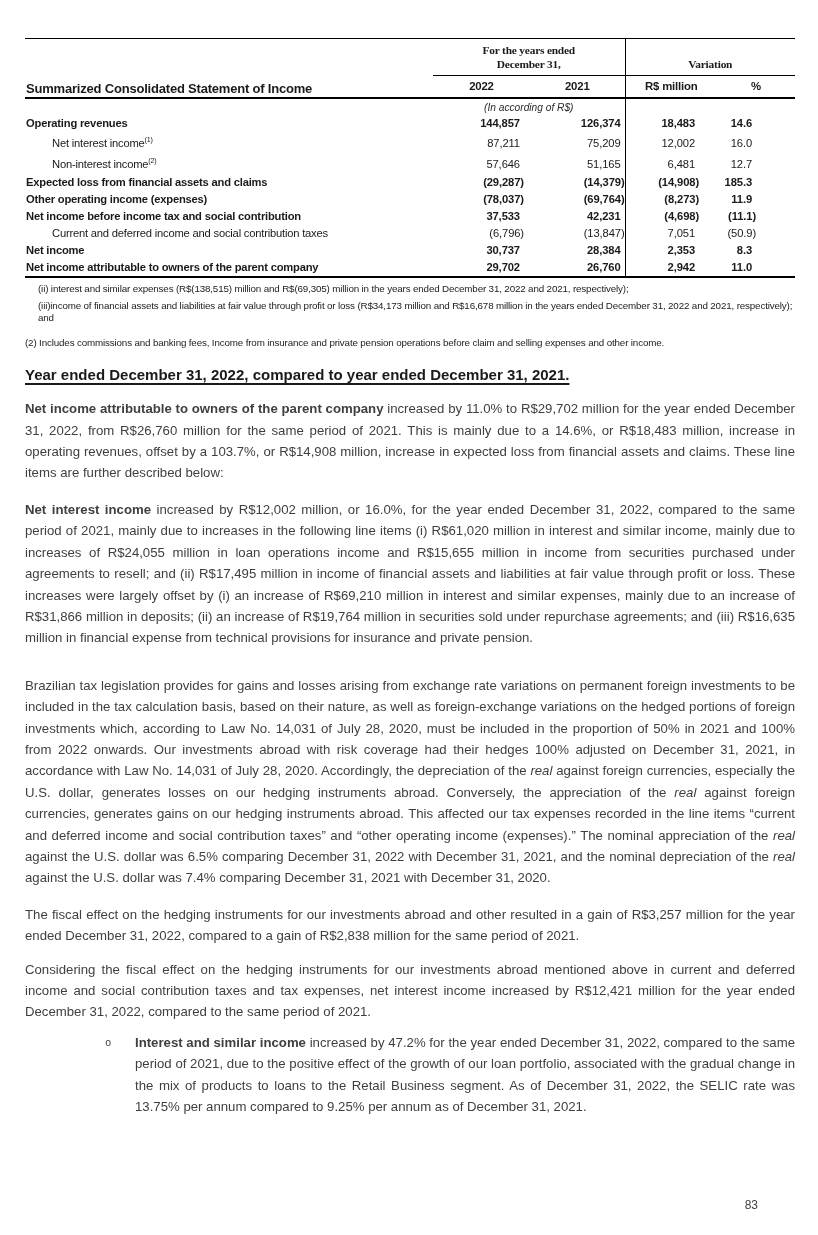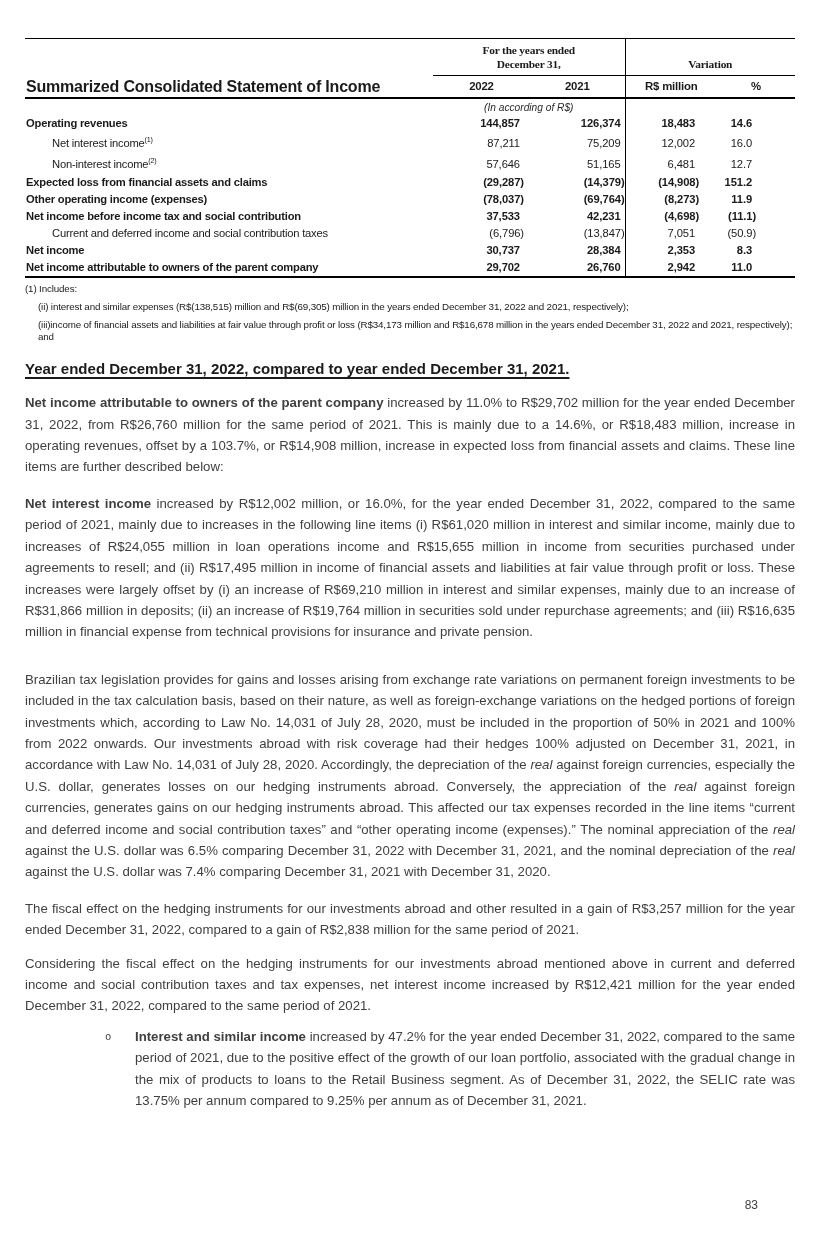--- a/index.html
+++ b/index.html
@@ -21,21 +21,21 @@
     table-layout: fixed;
     color: #1a1a1a;
     font-size: 11px;
   }
   table.income-table td { vertical-align: bottom; }
   .thin-t  { border-top: 1.4px solid #000; }
   .thin-b  { border-bottom: 1.4px solid #000; }
   .thick-b { border-bottom: 2.6px solid #000; }
   .vdiv    { border-left: 1.4px solid #000; }
   .tbl-title {
-    font-weight: bold; font-size: 16px; letter-spacing: -0.2px;
+    font-weight: bold; font-size: 13px; letter-spacing: -0.2px;
     vertical-align: middle; padding-left: 1px;
   }
   .group-head {
     font-weight: bold; text-align: center; font-size: 11.4px;
     letter-spacing: -0.2px; line-height: 1.25; padding: 4px 0 3px; font-family: Liberation Serif, serif;
   }
   .col-head {
     font-weight: bold; text-align: center; font-size: 11.4px;
     letter-spacing: -0.2px; padding: 4px 0 5px;
   }
@@ -143,21 +143,21 @@
           <td class="num" style="padding-right: 10px;">57,646</td>
           <td class="num" style="padding-right: 4px;">51,165</td>
           <td class="num vdiv" style="padding-right: 22px;">6,481</td>
           <td class="num" style="padding-right: 43px;">12.7</td>
         </tr>
         <tr class="row-bold">
           <td class="lbl">Expected loss from financial assets and claims</td>
           <td class="num" style="padding-right: 6px;">(29,287)</td>
           <td class="num" style="padding-right: 0px;">(14,379)</td>
           <td class="num vdiv" style="padding-right: 18px;">(14,908)</td>
-          <td class="num" style="padding-right: 43px;">151.2</td>
+          <td class="num" style="padding-right: 43px;">185.3</td>
         </tr>
         <tr class="row-bold">
           <td class="lbl">Other operating income (expenses)</td>
           <td class="num" style="padding-right: 6px;">(78,037)</td>
           <td class="num" style="padding-right: 0px;">(69,764)</td>
           <td class="num vdiv" style="padding-right: 18px;">(8,273)</td>
           <td class="num" style="padding-right: 43px;">11.9</td>
         </tr>
         <tr class="row-bold">
           <td class="lbl">Net income before income tax and social contribution</td>
@@ -184,25 +184,25 @@
           <td class="lbl">Net income attributable to owners of the parent company</td>
           <td class="num" style="padding-right: 10px;">29,702</td>
           <td class="num" style="padding-right: 4px;">26,760</td>
           <td class="num vdiv" style="padding-right: 22px;">2,942</td>
           <td class="num" style="padding-right: 43px;">11.0</td>
         </tr>
       </tbody>
   </table>
 
   <div class="footnotes">
-    <div class="fn-intro">(1) Includes:</div>
     <div>
         <div class="fn-item">(ii) interest and similar expenses (R$(138,515) million and R$(69,305) million in the years ended December 31, 2022 and 2021, respectively);</div>
         <div class="fn-item">(iii)income of financial assets and liabilities at fair value through profit or loss (R$34,173 million and R$16,678 million in the years ended December 31, 2022 and 2021, respectively); and</div>
       </div>
+    <div class="fn-2">(2) Includes commissions and banking fees, Income from insurance and private pension operations before claim and selling expenses and other income.</div>
   </div>
 
   <div class="section-heading">Year ended December 31, 2022, compared to year ended December 31, 2021.</div>
 
   <div class="para"><span class="b">Net income attributable to owners of the parent company</span><span> increased by 11.0% to R$29,702 million for the year ended December 31, 2022, from R$26,760 million for the same period of 2021. This is mainly due to a 14.6%, or R$18,483 million, increase in operating revenues, offset by a 103.7%, or R$14,908 million, increase in expected loss from financial assets and claims. These line items are further described below:</span></div>
   <div class="para"><span class="b">Net interest income</span><span> increased by R$12,002 million, or 16.0%, for the year ended December 31, 2022, compared to the same period of 2021, mainly due to increases in the following line items (i) R$61,020 million in interest and similar income, mainly due to increases of R$24,055 million in loan operations income and R$15,655 million in income from securities purchased under agreements to resell; and (ii) R$17,495 million in income of financial assets and liabilities at fair value through profit or loss. These increases were largely offset by (i) an increase of R$69,210 million in interest and similar expenses, mainly due to an increase of R$31,866 million in deposits; (ii) an increase of R$19,764 million in securities sold under repurchase agreements; and (iii) R$16,635 million in financial expense from technical provisions for insurance and private pension.</span></div>
   <div class="para gap-lg"><span>Brazilian tax legislation provides for gains and losses arising from exchange rate variations on permanent foreign investments to be included in the tax calculation basis, based on their nature, as well as foreign-exchange variations on the hedged portions of foreign investments which, according to Law No. 14,031 of July 28, 2020, must be included in the proportion of 50% in 2021 and 100% from 2022 onwards. Our investments abroad with risk coverage had their hedges 100% adjusted on December 31, 2021, in accordance with Law No. 14,031 of July 28, 2020. Accordingly, the depreciation of the </span><span class="i">real</span><span> against foreign currencies, especially the U.S. dollar, generates losses on our hedging instruments abroad. Conversely, the appreciation of the </span><span class="i">real</span><span> against foreign currencies, generates gains on our hedging instruments abroad. This affected our tax expenses recorded in the line items “current and deferred income and social contribution taxes” and “other operating income (expenses).” The nominal appreciation of the </span><span class="i">real</span><span> against the U.S. dollar was 6.5% comparing December 31, 2022 with December 31, 2021, and the nominal depreciation of the </span><span class="i">real</span><span> against the U.S. dollar was 7.4% comparing December 31, 2021 with December 31, 2020.</span></div>
   <div class="para"><span>The fiscal effect on the hedging instruments for our investments abroad and other resulted in a gain of R$3,257 million for the year ended December 31, 2022, compared to a gain of R$2,838 million for the same period of 2021.</span></div>
   <div class="para gap-sm"><span>Considering the fiscal effect on the hedging instruments for our investments abroad mentioned above in current and deferred income and social contribution taxes and tax expenses, net interest income increased by R$12,421 million for the year ended December 31, 2022, compared to the same period of 2021.</span></div>
 

